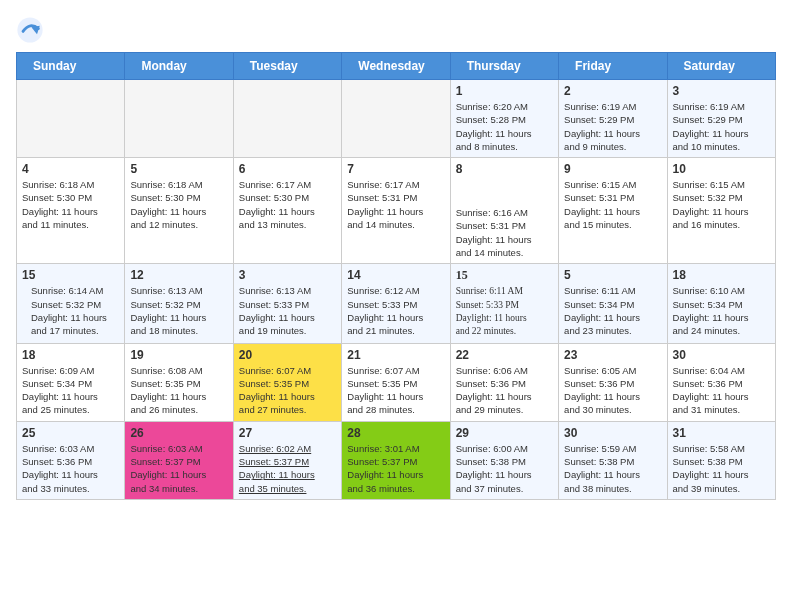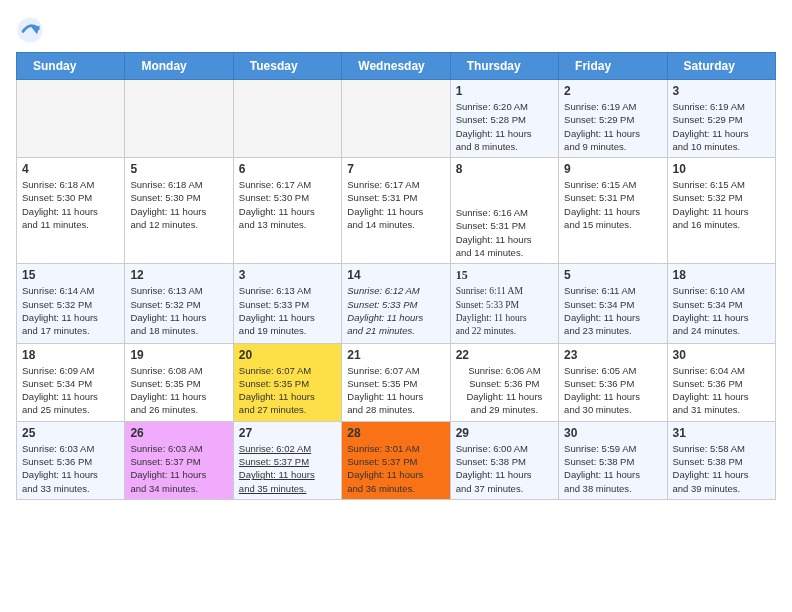--- a/index.html
+++ b/index.html
@@ -191,42 +191,42 @@
           <span class="day-num">10</span>
           <div class="day-info" style="white-space: pre-line;">Sunrise: 6:15 AM
 Sunset: 5:32 PM
 Daylight: 11 hours
 and 16 minutes.</div>
         </td>
       </tr>
       <tr>
         <td style="background: rgb(242, 247, 255);">
           <span class="day-num">15</span>
-          <div class="day-info" style="white-space: pre-line;">Sunrise: 6:14 AM
+          <div class="day-info" style="white-space: pre-line; margin-left: 9px;">Sunrise: 6:14 AM
 Sunset: 5:32 PM
 Daylight: 11 hours
 and 17 minutes.</div>
         </td>
         <td style="background: rgb(242, 247, 255);">
           <span class="day-num">12</span>
           <div class="day-info" style="white-space: pre-line;">Sunrise: 6:13 AM
 Sunset: 5:32 PM
 Daylight: 11 hours
 and 18 minutes.</div>
         </td>
         <td style="background: rgb(242, 247, 255);">
           <span class="day-num">3</span>
           <div class="day-info" style="white-space: pre-line;">Sunrise: 6:13 AM
 Sunset: 5:33 PM
 Daylight: 11 hours
 and 19 minutes.</div>
         </td>
         <td style="background: rgb(242, 247, 255);">
           <span class="day-num">14</span>
-          <div class="day-info" style="white-space: pre-line; font-style: italic;">Sunrise: 6:12 AM
+          <div class="day-info" style="white-space: pre-line;">Sunrise: 6:12 AM
 Sunset: 5:33 PM
 Daylight: 11 hours
 and 21 minutes.</div>
         </td>
         <td style="background: rgb(242, 247, 255); font-family: Liberation Serif, serif;">
           <span class="day-num">15</span>
           <div class="day-info" style="white-space: pre-line;">Sunrise: 6:11 AM
 Sunset: 5:33 PM
 Daylight: 11 hours
 and 22 minutes.</div>
@@ -270,21 +270,21 @@
         </td>
         <td style="background: rgb(255, 255, 255);">
           <span class="day-num">21</span>
           <div class="day-info" style="white-space: pre-line;">Sunrise: 6:07 AM
 Sunset: 5:35 PM
 Daylight: 11 hours
 and 28 minutes.</div>
         </td>
         <td style="background: rgb(255, 255, 255);">
           <span class="day-num">22</span>
-          <div class="day-info" style="white-space: pre-line; text-align: center;">Sunrise: 6:06 AM
+          <div class="day-info" style="white-space: pre-line;">Sunrise: 6:06 AM
 Sunset: 5:36 PM
 Daylight: 11 hours
 and 29 minutes.</div>
         </td>
         <td style="background: rgb(255, 255, 255);">
           <span class="day-num">23</span>
           <div class="day-info" style="white-space: pre-line;">Sunrise: 6:05 AM
 Sunset: 5:36 PM
 Daylight: 11 hours
 and 30 minutes.</div>
@@ -298,35 +298,35 @@
         </td>
       </tr>
       <tr>
         <td style="background: rgb(242, 247, 255);">
           <span class="day-num">25</span>
           <div class="day-info" style="white-space: pre-line;">Sunrise: 6:03 AM
 Sunset: 5:36 PM
 Daylight: 11 hours
 and 33 minutes.</div>
         </td>
-        <td style="background: #f0abfc;">
+        <td style="background: #ec4899;">
           <span class="day-num">26</span>
           <div class="day-info" style="white-space: pre-line;">Sunrise: 6:03 AM
 Sunset: 5:37 PM
 Daylight: 11 hours
 and 34 minutes.</div>
         </td>
         <td style="background: rgb(242, 247, 255);">
           <span class="day-num">27</span>
           <div class="day-info" style="white-space: pre-line; text-decoration: underline;">Sunrise: 6:02 AM
 Sunset: 5:37 PM
 Daylight: 11 hours
 and 35 minutes.</div>
         </td>
-        <td style="background: #f97316;">
+        <td style="background: #84cc16;">
           <span class="day-num">28</span>
           <div class="day-info" style="white-space: pre-line;">Sunrise: 3:01 AM
 Sunset: 5:37 PM
 Daylight: 11 hours
 and 36 minutes.</div>
         </td>
         <td style="background: rgb(242, 247, 255);">
           <span class="day-num">29</span>
           <div class="day-info" style="white-space: pre-line;">Sunrise: 6:00 AM
 Sunset: 5:38 PM

